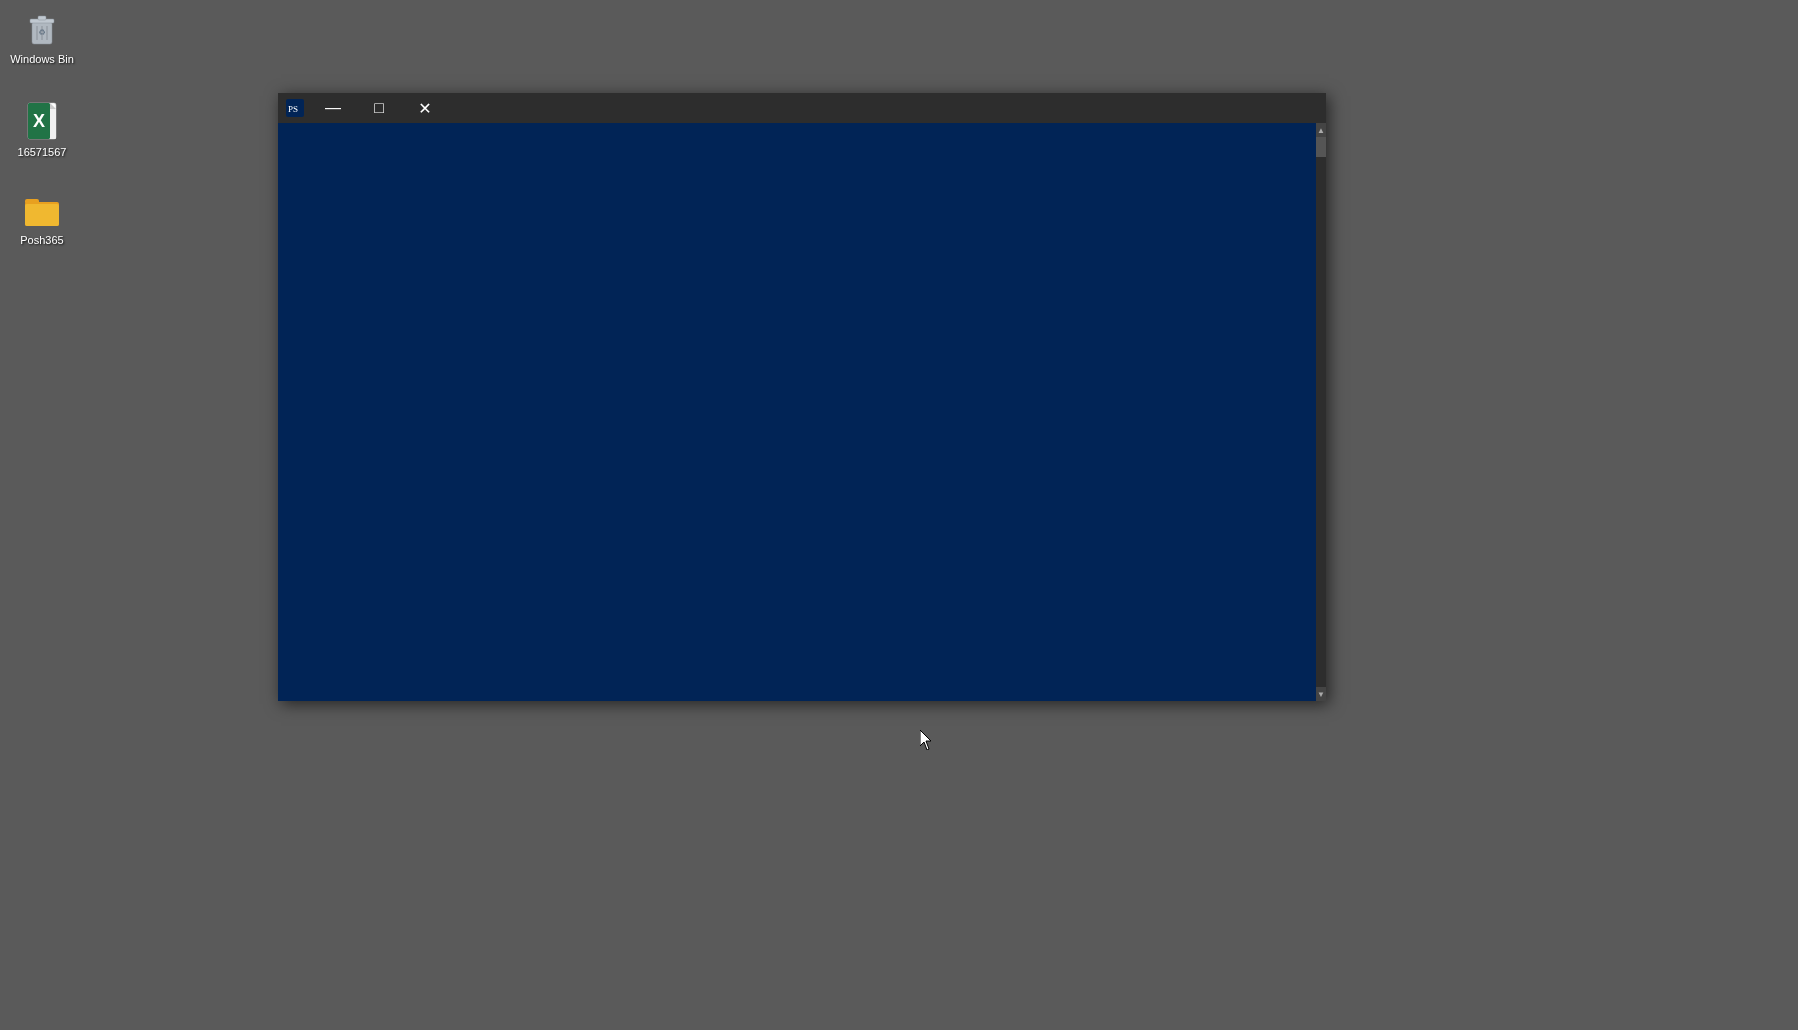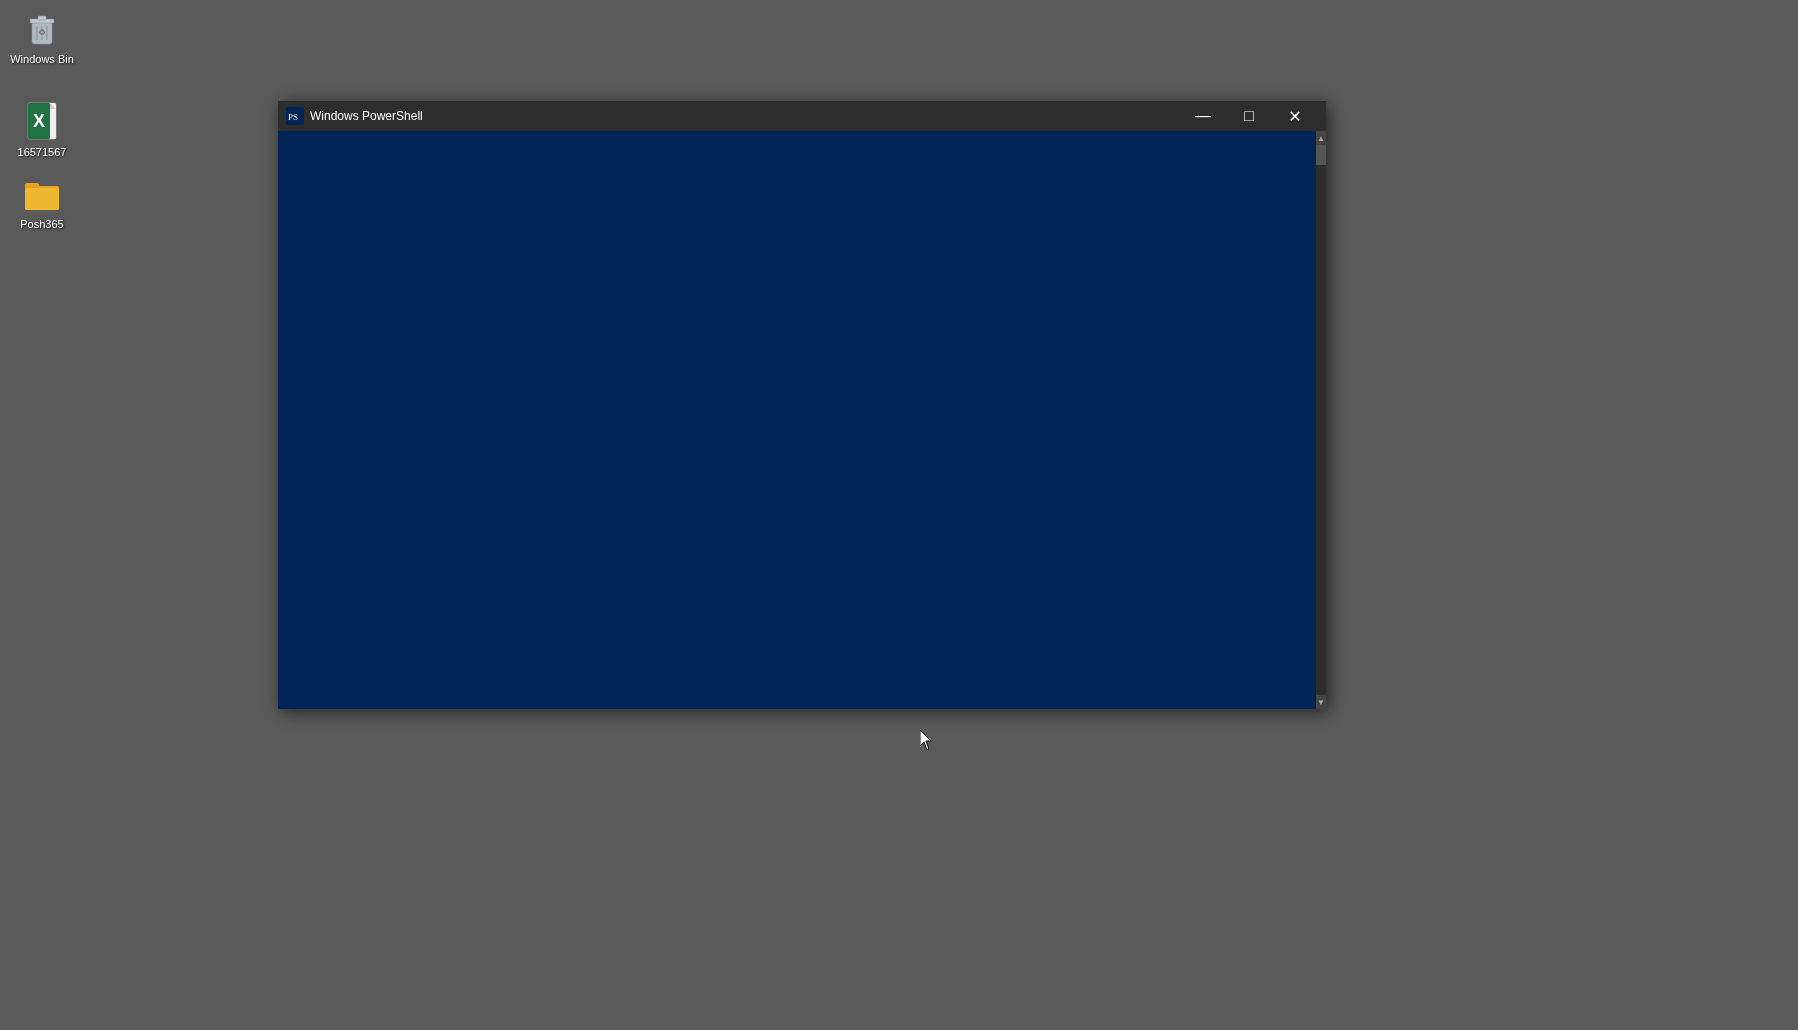--- a/index.html
+++ b/index.html
@@ -215,46 +215,45 @@
       <rect x="6" y="2" width="22" height="36" rx="2" fill="#217346"></rect>
 
       <text x="17" y="26" text-anchor="middle" font-size="18" font-weight="bold" fill="#ffffff" font-family="Arial">X</text>
 
       <rect x="28" y="8" width="6" height="30" rx="1" fill="#f0f0f0"></rect>
     </svg>
   </div>
   <span class="icon-label">16571567</span>
 </div>
 
-<div class="desktop-icon" style="left:4px; top:169px;">
+<div class="desktop-icon" style="left:4px; top:185px;">
   <div class="icon-img">
     <svg width="40" height="40" viewBox="0 0 40 40" xmlns="http://www.w3.org/2000/svg">
 
       <rect x="3" y="13" width="34" height="24" rx="2" fill="#e8a020"></rect>
 
       <rect x="3" y="10" width="14" height="5" rx="2" fill="#e8a020"></rect>
 
       <rect x="3" y="15" width="34" height="22" rx="2" fill="#f0b830"></rect>
     </svg>
   </div>
   <span class="icon-label">Posh365</span>
 </div>
 
-<div class="ps-window" style="left:278px; top:93px; width:1048px; height:608px;margin-top:8px;">
+<div class="ps-window" style="left:278px; top:93px; width:1048px; height:608px;">
 
   <div class="ps-titlebar">
 
     <div class="ps-titlebar-icon">
       <svg viewBox="0 0 18 18" xmlns="http://www.w3.org/2000/svg">
         <rect width="18" height="18" rx="2" fill="#012456"></rect>
         <text x="2" y="13" font-size="9" fill="#ffffff" font-family="Consolas">PS</text>
       </svg>
     </div>
 
-    <span class="ps-titlebar-title">Windows PowerShell</span>
 
     <div class="ps-titlebar-controls">
       <button class="ps-titlebar-btn">—</button>
       <button class="ps-titlebar-btn">□</button>
       <button class="ps-titlebar-btn close-btn">✕</button>
     </div>
   </div>
 
   <div class="ps-body">
 

